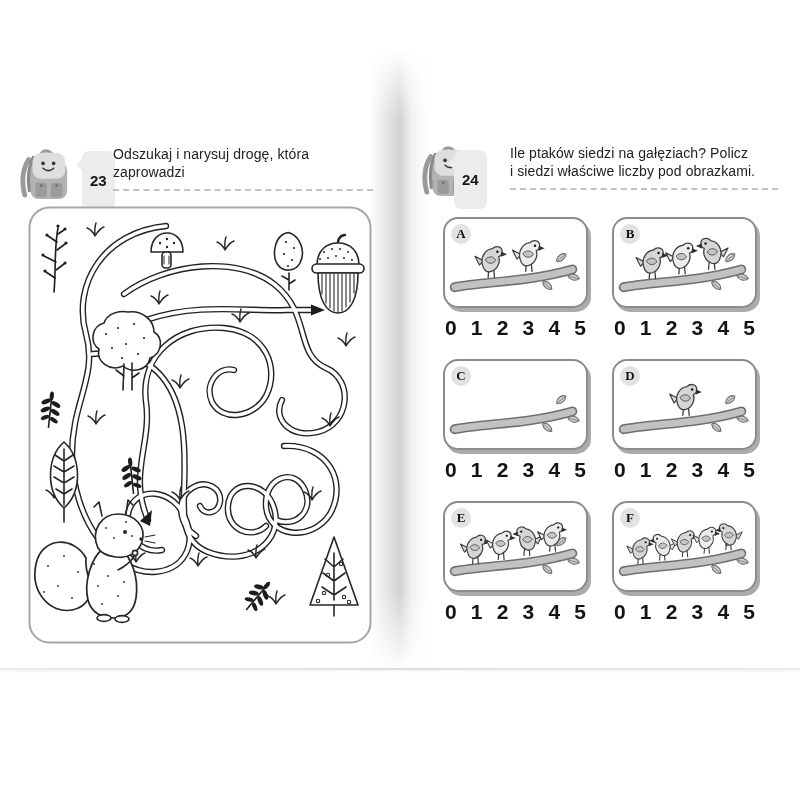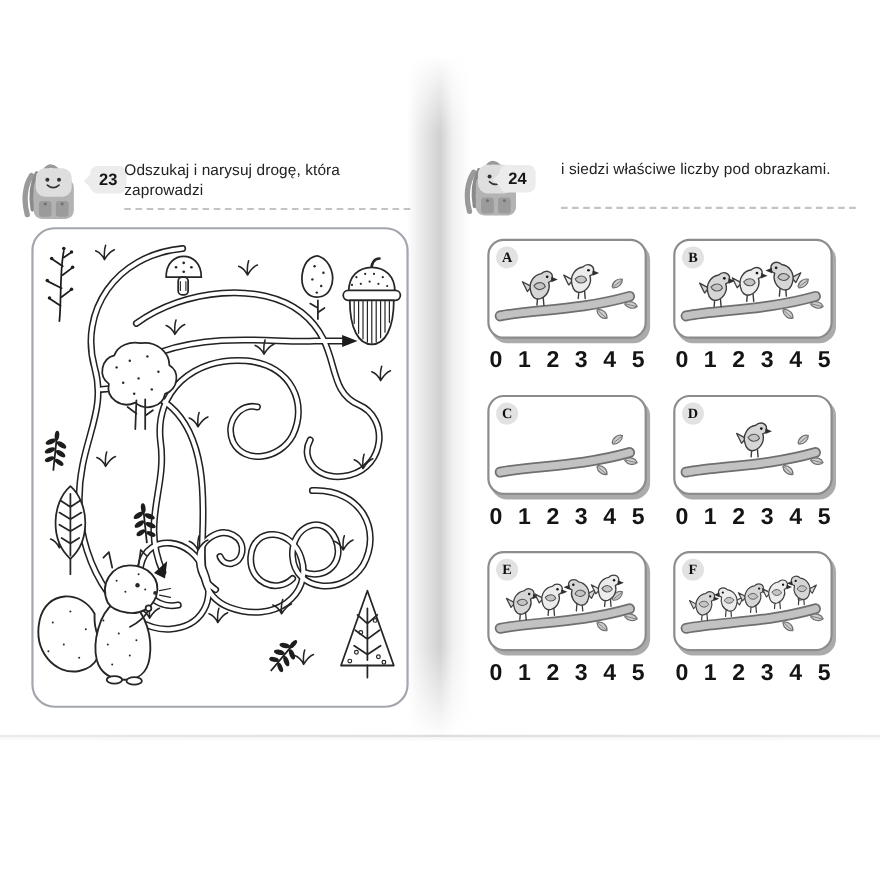--- a/index.html
+++ b/index.html
@@ -1,19 +1,19 @@
 <!DOCTYPE html>
 <html><head>
 <meta charset="utf-8">
 <style>
   html,body{margin:0;padding:0;background:#fff;}
   .stage{position:relative;width:800px;height:800px;background:#fff;overflow:hidden;
          font-family:"Liberation Sans",sans-serif;color:#1f1f1f;}
   .backpack{position:absolute;}
-  .task-badge{position:absolute;background:#ececec;border-radius:7px;padding:4px 8px;
+  .task-badge{position:absolute;background:#ececec;border-radius:7px;padding:21px 8px;
       font-weight:bold;font-size:15px;color:#161616;}
   .task-badge::before{content:"";position:absolute;left:-4px;top:9px;width:9px;height:9px;
       background:#ececec;transform:rotate(45deg);}
   .instr{position:absolute;width:270px;font-size:14px;line-height:17.5px;font-weight:normal;
       color:#222;letter-spacing:.1px;}
   .dash{position:absolute;border-top:2px dashed #c3c3c3;}
   
   .maze-wrap{position:absolute;left:28px;top:206px;width:344px;height:438px;}
   .mz{fill:none;stroke:#222;stroke-width:6.4;stroke-linecap:round;}
   .mzw{fill:none;stroke:#fff;stroke-width:3.6;stroke-linecap:round;}
@@ -264,20 +264,21 @@
       <circle cx="24" cy="17" r="1.9" fill="#333"></circle>
       <circle cx="35" cy="17" r="1.9" fill="#333"></circle>
       <path d="M24,22 Q29.5,27 35,22" stroke="#333" stroke-width="1.6" fill="none" stroke-linecap="round"></path>
       <rect x="16" y="37" width="12" height="15" rx="3" fill="#9b9b9b"></rect>
       <rect x="32" y="37" width="12" height="15" rx="3" fill="#9b9b9b"></rect>
       <circle cx="22" cy="40" r="1.4" fill="#6f6f6f"></circle>
       <circle cx="38" cy="40" r="1.4" fill="#6f6f6f"></circle>
     </svg>
     <div class="task-badge" style="left:454px;top:150px">24</div>
     <div class="instr" style="left:510px;top:145px">
+      <div>Ile ptaków siedzi na gałęziach? Policz</div>
       <div>i siedzi właściwe liczby pod obrazkami.</div>
     </div>
     <div class="dash" style="left:510px;top:188px;width:268px"></div>
 
     <div class="grid">
       <div class="panel">
         <div class="card">
           <span class="letter-badge">A</span>
           <svg class="scene" viewBox="0 0 141 88">
     <path d="M9,69 C40,63 82,64 128,51" stroke="#6f6f6f" stroke-width="10" fill="none" stroke-linecap="round"></path>

